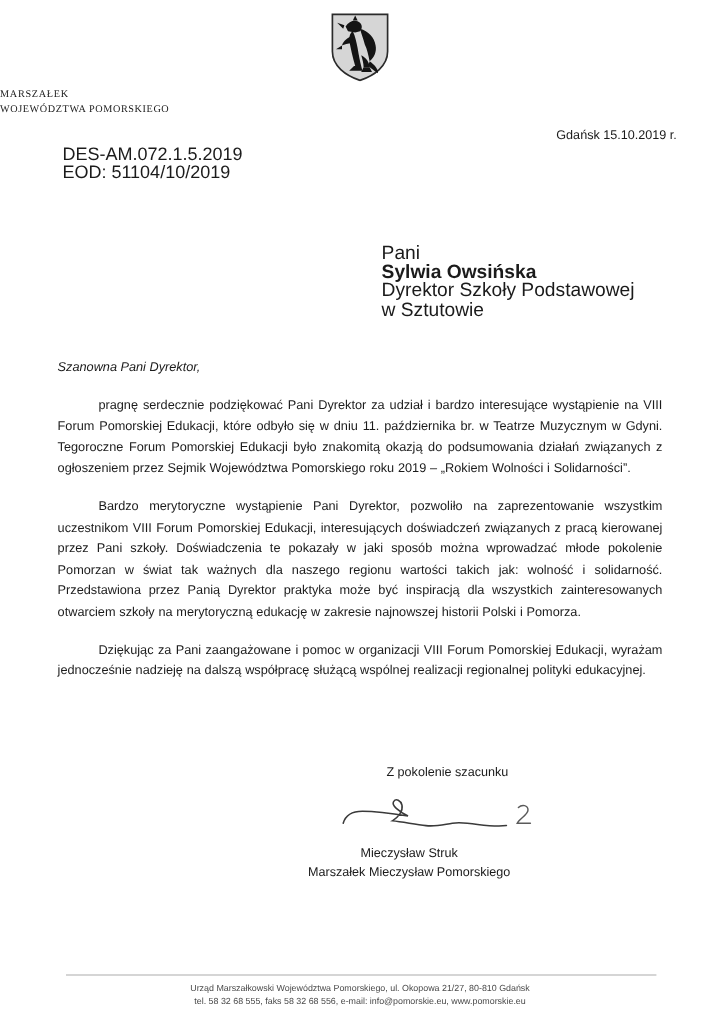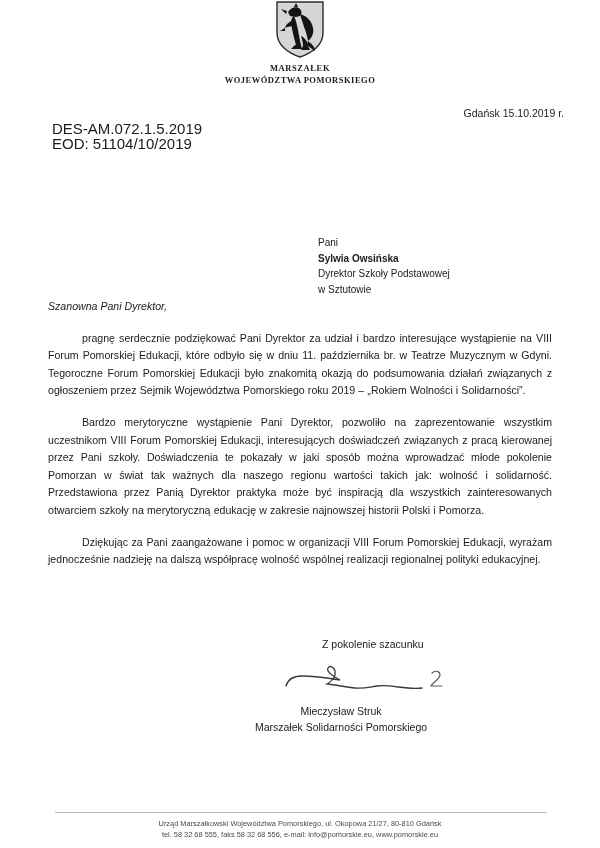--- a/index.html
+++ b/index.html
@@ -18,22 +18,22 @@
 
   .page {
     position: relative;
     width: 600px;
     height: 848px;
     background: #ffffff;
   }
 
   
   .letterhead {
-    text-align: center;
-    font-weight: bold;
+    text-align: left;
+    padding-top: 10px;
   }
   .crest {
     width: 52px;
     height: 58px;
     margin: 0 auto;
     display: block;
   }
   .letterhead-line1 {
     font-family: "Liberation Serif", serif;
     font-size: 8.5px;
@@ -60,23 +60,23 @@
     position: absolute;
     top: 121px;
     left: 52px;
     font-size: 15px;
     line-height: 15px;
   }
 
   
   .addressee {
     position: absolute;
-    top: 235px;
+    top: 204px;
     left: 318px;
-    font-size: 10px;
+    font-size: 16px;
     line-height: 15.5px;
   }
   .addressee .name {
     font-weight: bold;
   }
 
   
   .body-text {
     position: absolute;
     top: 298px;
@@ -191,34 +191,34 @@
     <div>Pani</div>
     <div class="name">Sylwia Owsińska</div>
     <div>Dyrektor Szkoły Podstawowej</div>
     <div>w Sztutowie</div>
   </div>
 
   <div class="body-text">
     <div class="salutation">Szanowna Pani Dyrektor,</div>
     <p class="para">pragnę serdecznie podziękować Pani Dyrektor za udział i bardzo interesujące wystąpienie na VIII Forum Pomorskiej Edukacji, które odbyło się w dniu 11. października br. w Teatrze Muzycznym w Gdyni. Tegoroczne Forum Pomorskiej Edukacji było znakomitą okazją do podsumowania działań związanych z ogłoszeniem przez Sejmik Województwa Pomorskiego roku 2019 – „Rokiem Wolności i Solidarności”.</p>
     <p class="para">Bardzo merytoryczne wystąpienie Pani Dyrektor, pozwoliło na zaprezentowanie wszystkim uczestnikom VIII Forum Pomorskiej Edukacji, interesujących doświadczeń związanych z pracą kierowanej przez Pani szkoły. Doświadczenia te pokazały w jaki sposób można wprowadzać młode pokolenie Pomorzan w świat tak ważnych dla naszego regionu wartości takich jak: wolność i solidarność. Przedstawiona przez Panią Dyrektor praktyka może być inspiracją dla wszystkich zainteresowanych otwarciem szkoły na merytoryczną edukację w zakresie najnowszej historii Polski i Pomorza.</p>
-    <p class="para">Dziękując za Pani zaangażowane i pomoc w organizacji VIII Forum Pomorskiej Edukacji, wyrażam jednocześnie nadzieję na dalszą współpracę wolność wspólnej realizacji regionalnej polityki edukacyjnej.</p>
+    <p class="para">Dziękując za Pani zaangażowane i pomoc w organizacji VIII Forum Pomorskiej Edukacji, wyrażam jednocześnie nadzieję na dalszą współpracę służącą wspólnej realizacji regionalnej polityki edukacyjnej.</p>
   </div>
 
   <div class="closing">Z pokolenie szacunku</div>
 
   <svg class="signature-mark" viewBox="0 0 180 40">
     <path d="M6 26 C8 19 14 16 22 16 C34 16 48 18 60 20 C52 16 46 11 48 8 C50 5 54 7 55 11 C56 16 52 21 47 24 C56 25 66 27 75 28 C83 29 90 27 97 26 C104 25 111 26 118 27 C126 28 134 29 142 28" fill="none" stroke="#3a3a3a" stroke-width="1.3" stroke-linecap="round"></path>
     <path d="M152 13 C155 10 160 11 160 15 C160 19 153 22 151 26 L162 26" fill="none" stroke="#5a5a5a" stroke-width="1.2" stroke-linecap="round"></path>
   </svg>
 
   <div class="signer">
     <div class="signer-block">
       <div>Mieczysław Struk</div>
-      <div>Marszałek Solidarności Pomorskiego</div>
+      <div>Marszałek Mieczysław Pomorskiego</div>
     </div>
   </div>
 
   <div class="footer-rule"></div>
   <div class="footer">
     <div>Urząd Marszałkowski Województwa Pomorskiego, ul. Okopowa 21/27, 80-810 Gdańsk</div>
     <div>tel. 58 32 68 555, faks 58 32 68 556, e-mail: info@pomorskie.eu, www.pomorskie.eu</div>
   </div>
 
 </div>

